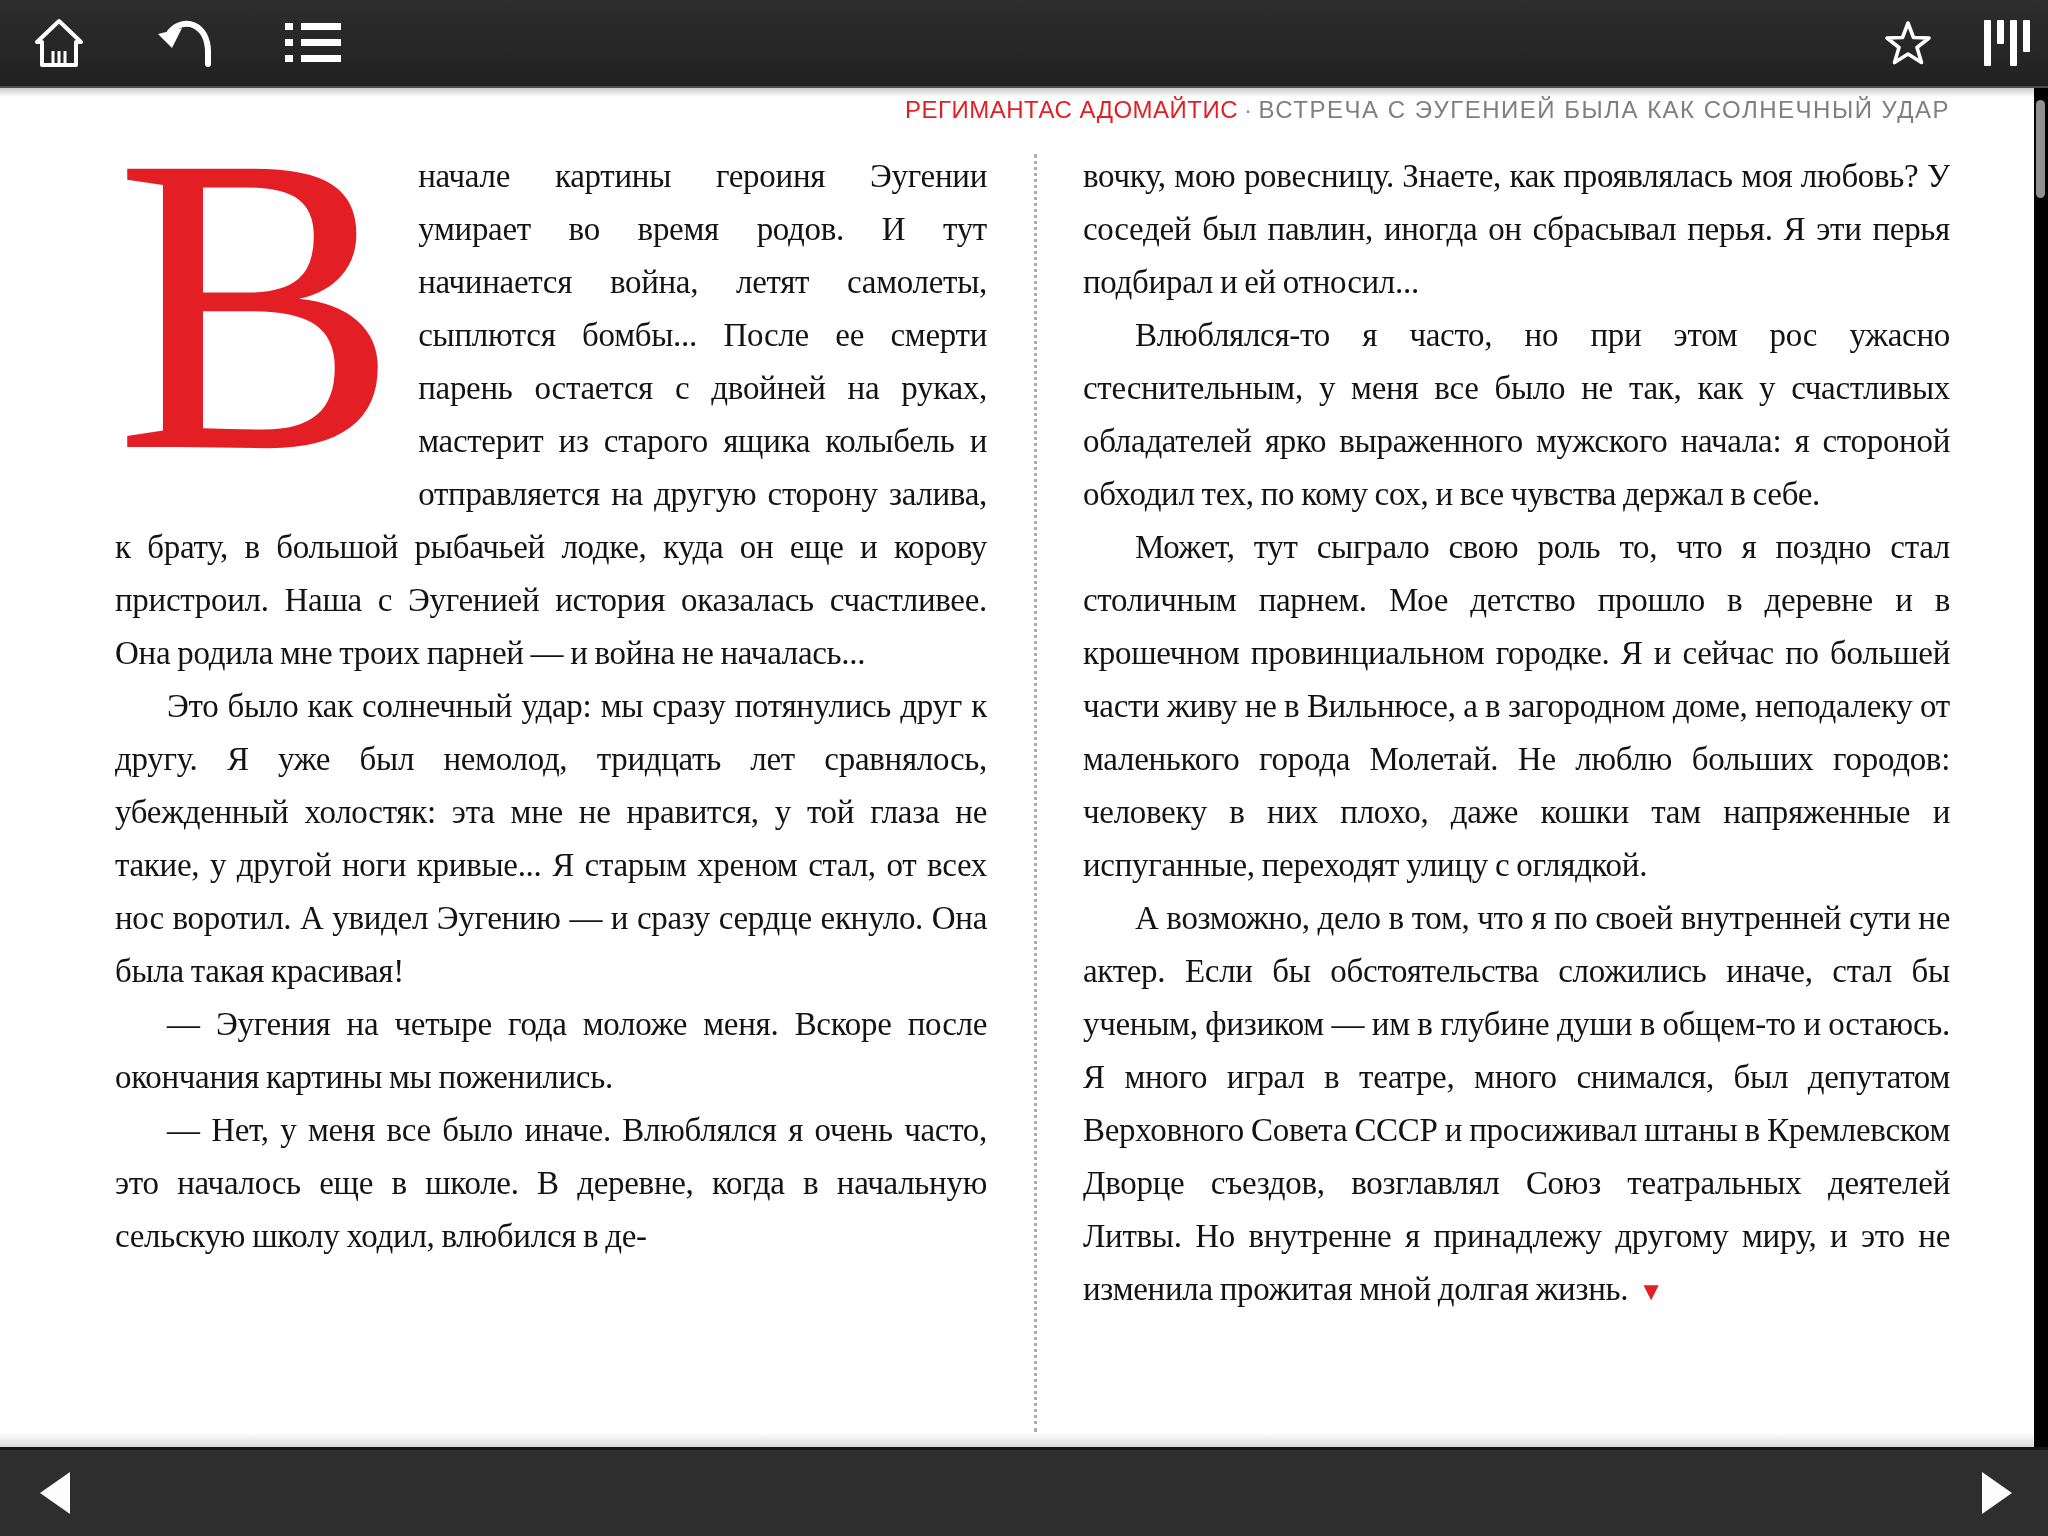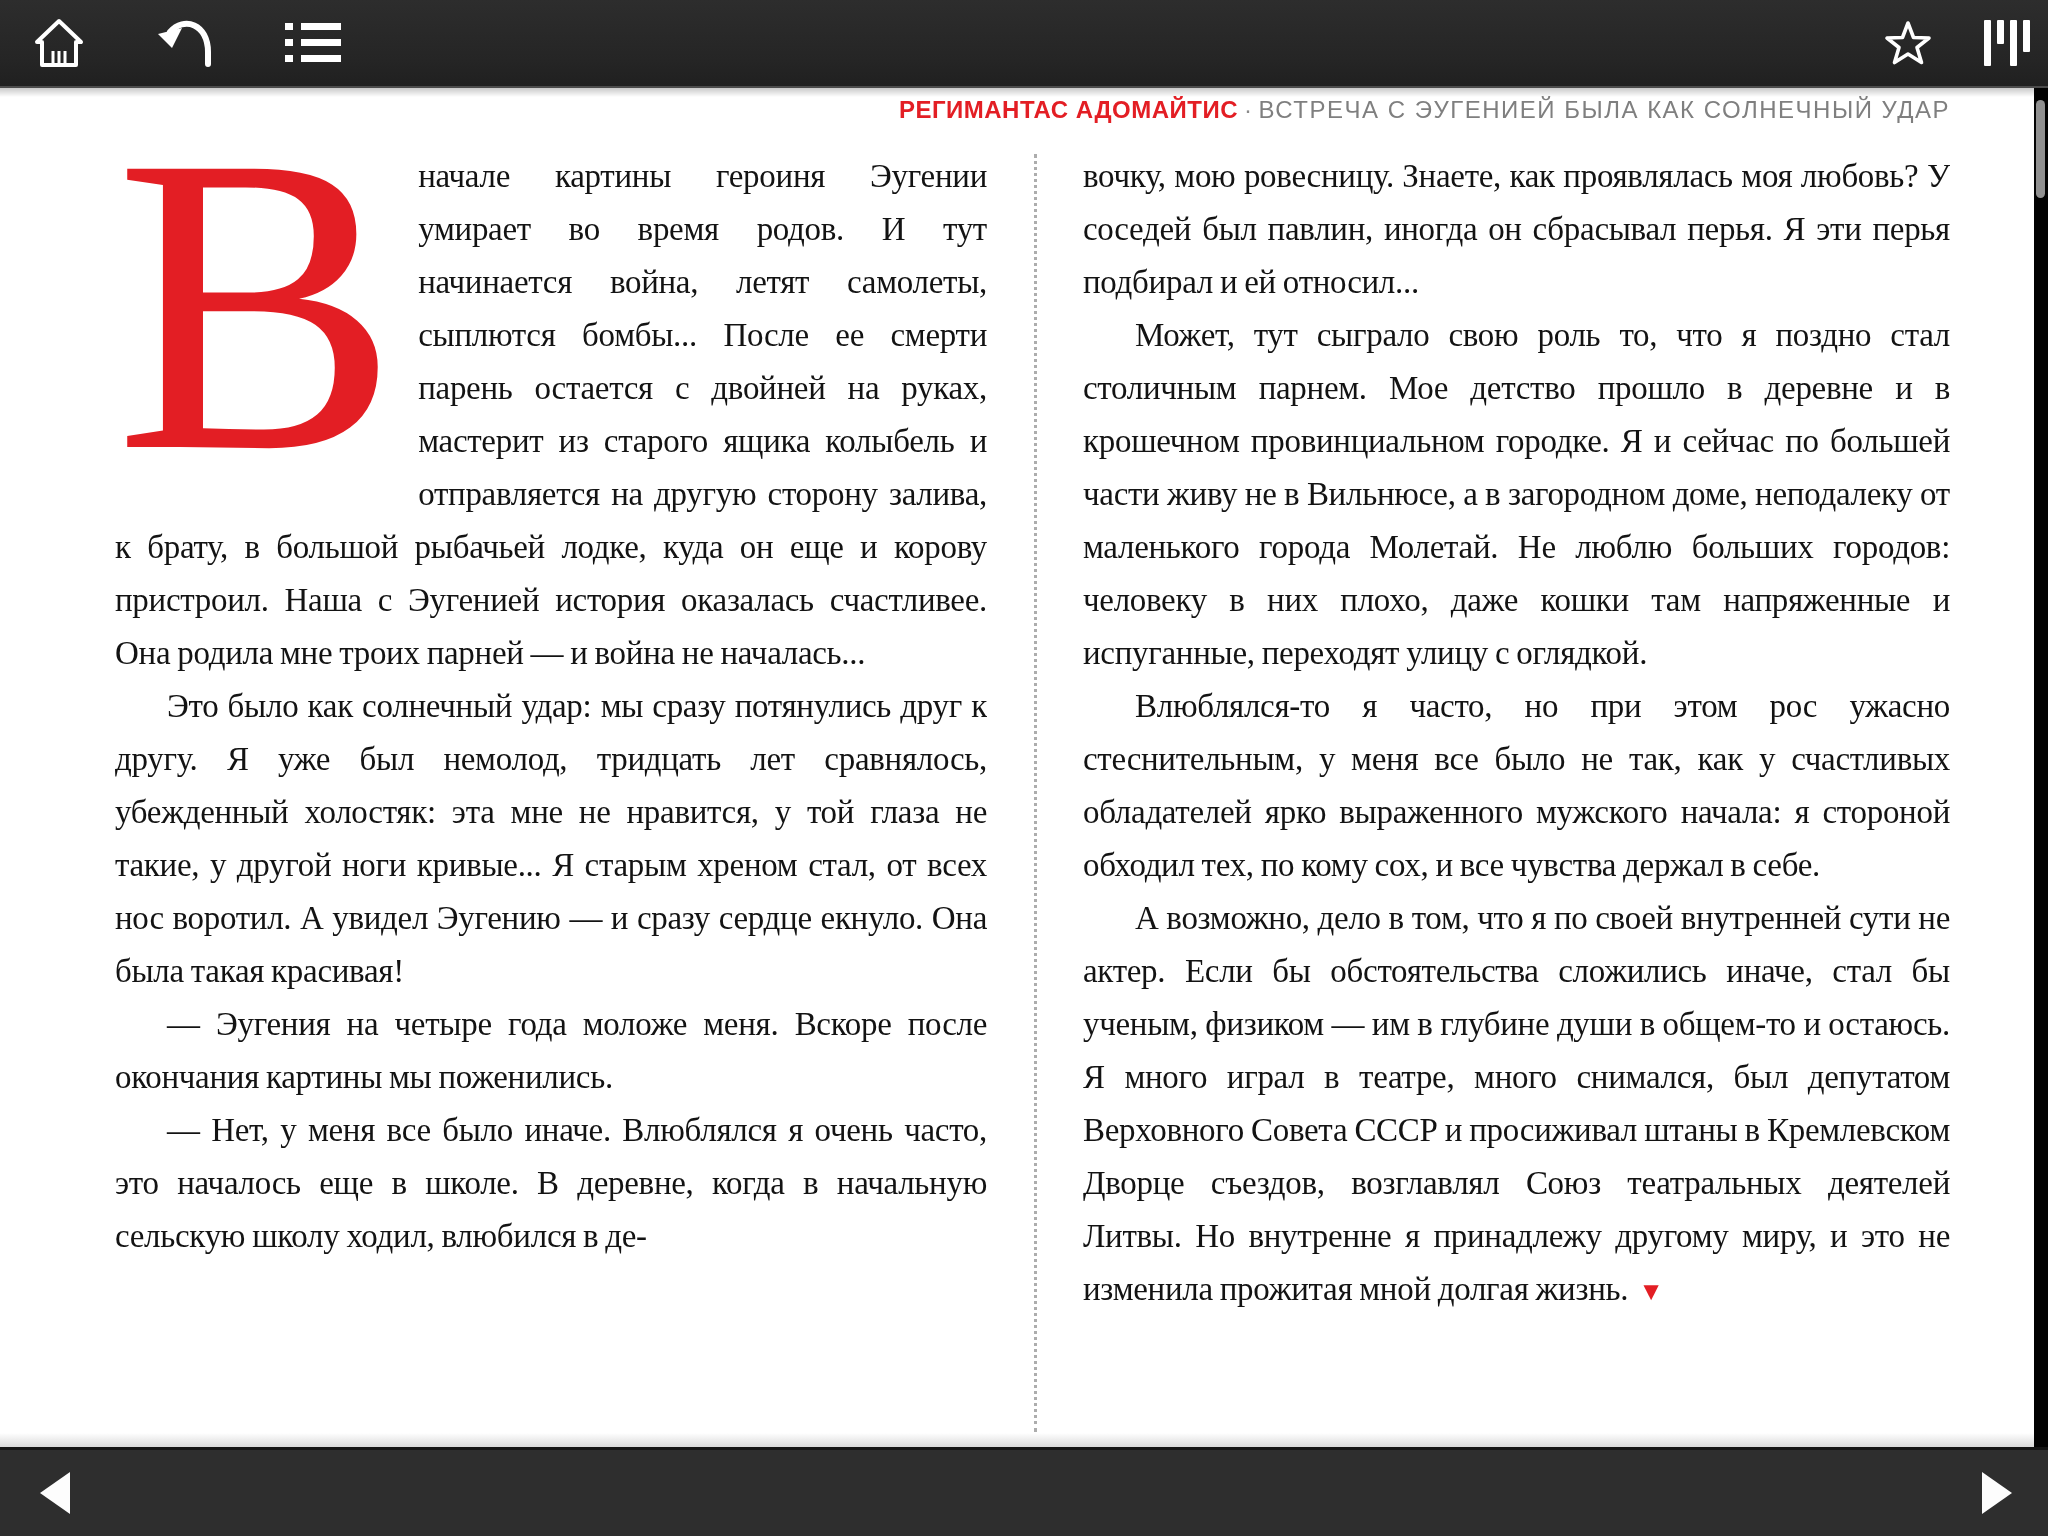--- a/index.html
+++ b/index.html
@@ -30,21 +30,21 @@
 
   
   .page {
     position:absolute; top:88px; left:0; width:2048px; height:1359px;
     background:linear-gradient(180deg,#c9c9c9 0px,#ffffff 9px,#ffffff 1345px,#d9d9d9 1359px);
   }
   .kicker {
     position:absolute; top:8px; right:98px;
     font-size:24px; letter-spacing:0.5px; white-space:nowrap;
   }
-  .kicker .author { color:#e31e24; font-weight:bold; }
+  .kicker .author { color:#e31e24; font-weight:normal; }
   .kicker .sep { color:#8a8a8a; padding:0 6px; }
   .kicker .tagline { color:#7f7f7f; letter-spacing:1.5px; }
 
   .columns {
     position:absolute; top:62px; left:115px; width:1835px; height:1292px;
     display:flex;
   }
   .col { overflow:hidden; height:100%; }
   .col-left  { width:872px; }
   .col-right { width:867px; }
@@ -167,22 +167,22 @@
         </p>
         <p class="indent">Это было как солнечный удар: мы сразу потянулись друг к другу. Я уже был немолод, тридцать лет сравнялось, убежденный холостяк: эта мне не нравится, у той глаза не такие, у другой ноги кривые... Я старым хреном стал, от всех нос воротил. А увидел Эугению — и сразу сердце екнуло. Она была такая красивая!</p>
         <p class="indent">— Эугения на четыре года моложе меня. Вскоре после окончания картины мы поженились.</p>
         <p class="indent">— Нет, у меня все было иначе. Влюблялся я очень часто, это началось еще в школе. В деревне, когда в начальную сельскую школу ходил, влюбился в де-</p>
       </div>
 
       <div class="divider"></div>
 
       <div class="col col-right">
         <p>вочку, мою ровесницу. Знаете, как проявлялась моя любовь? У соседей был павлин, иногда он сбрасывал перья. Я эти перья подбирал и ей относил...</p>
+        <p class="indent">Влюблялся-то я часто, но при этом рос ужасно стеснительным, у меня все было не так, как у счастливых обладателей ярко выраженного мужского начала: я стороной обходил тех, по кому сох, и все чувства держал в себе.</p>
         <p class="indent">Может, тут сыграло свою роль то, что я поздно стал столичным парнем. Мое детство прошло в деревне и в крошечном провинциальном городке. Я и сейчас по большей части живу не в Вильнюсе, а в загородном доме, неподалеку от маленького города Молетай. Не люблю больших городов: человеку в них плохо, даже кошки там напряженные и испуганные, переходят улицу с оглядкой.</p>
-        <p class="indent">Влюблялся-то я часто, но при этом рос ужасно стеснительным, у меня все было не так, как у счастливых обладателей ярко выраженного мужского начала: я стороной обходил тех, по кому сох, и все чувства держал в себе.</p>
         <p class="indent">
           <span>А возможно, дело в том, что я по своей внутренней сути не актер. Если бы обстоятельства сложились иначе, стал бы ученым, физиком — им в глубине души в общем-то и остаюсь. Я много играл в театре, много снимался, был депутатом Верховного Совета СССР и просиживал штаны в Кремлевском Дворце съездов, возглавлял Союз театральных деятелей Литвы. Но внутренне я принадлежу другому миру, и это не изменила прожитая мной долгая жизнь.</span><span class="endmark">▼</span>
         </p>
       </div>
 
     </div>
   </div>
 
   <div class="scroll-strip">
     <div class="scroll-thumb"></div>

